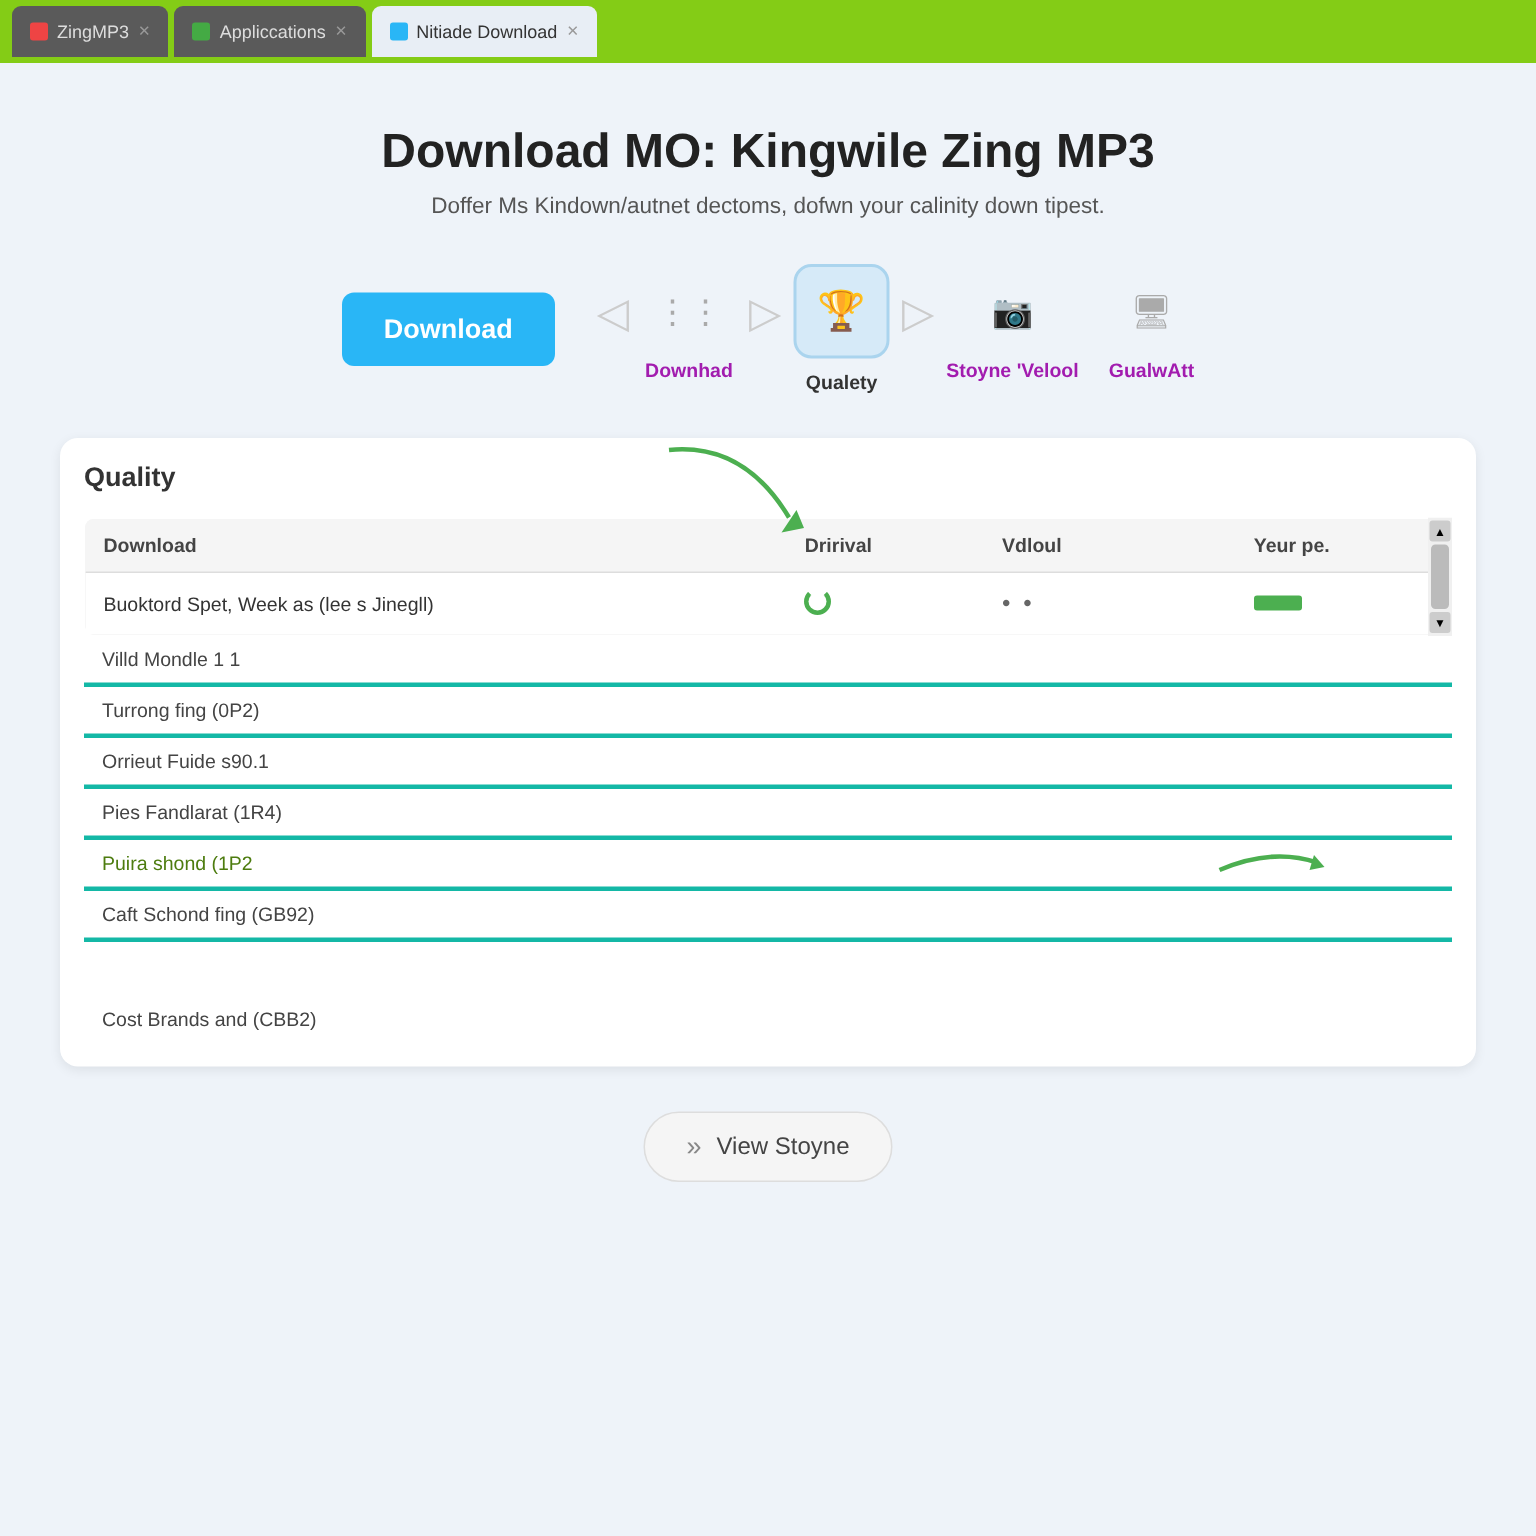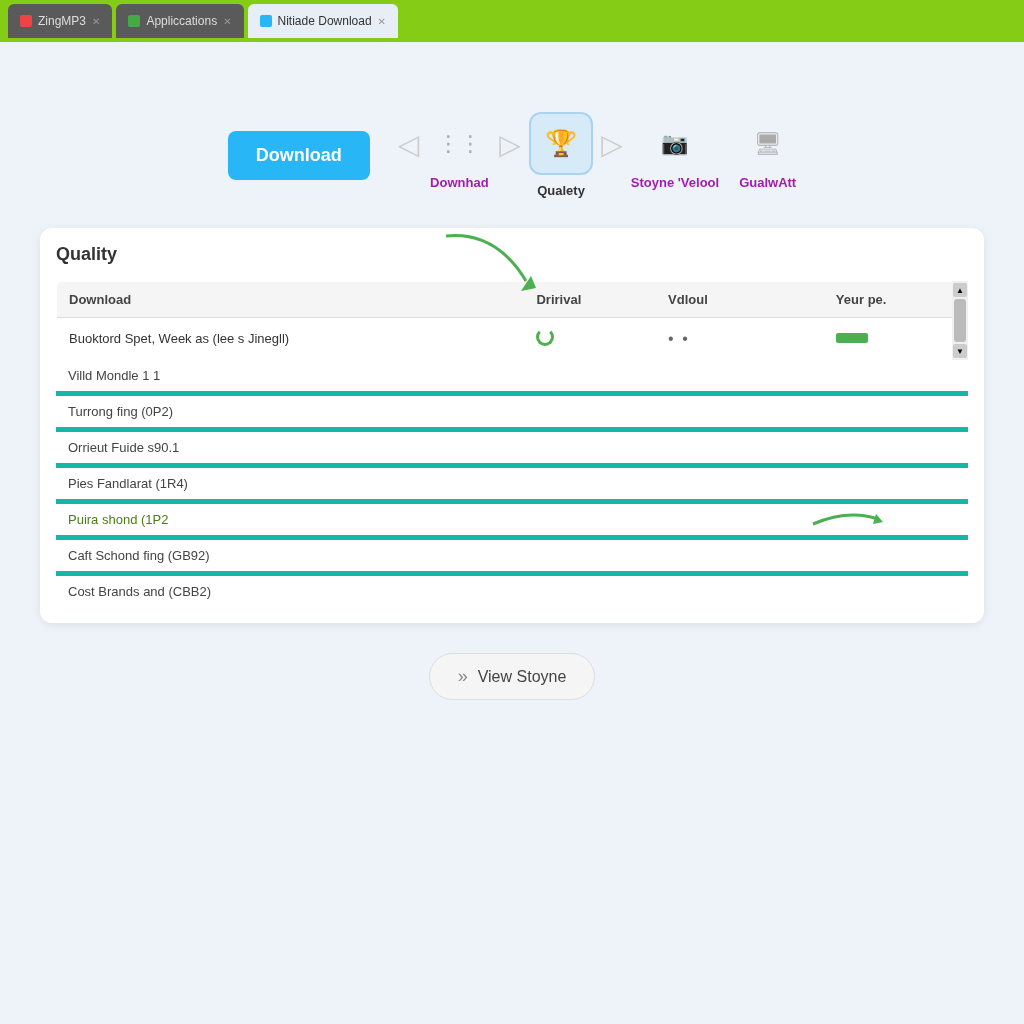--- a/index.html
+++ b/index.html
@@ -187,24 +187,24 @@
     }
 
     
     .list-items {
       margin-top: 0;
     }
     .list-item {
       padding: 8px 12px;
       font-size: 13px;
       color: #444;
-      border-bottom: 5px solid #14b8a6;
+      border-bottom: 3px solid #14b8a6;
       position: relative;
     }
-    .list-item:last-child { border-bottom: none; }
+    .list-item:last-child { border-bottom: none; margin-top: 36px; }
     .list-item.highlighted {
       color: #4d7c0f;
     }
 
     
     .table-wrapper {
       position: relative;
       overflow: hidden;
     }
     .scrollbar-track {
@@ -277,20 +277,24 @@
   </div>
   <div class="browser-tab active">
     <span style="width:12px;height:12px;background:#29b6f6;border-radius:2px;display:inline-block;"></span>
     <span>Nitiade Download</span>
     <span class="tab-close">✕</span>
   </div>
 </div>
 
 <div class="main-content">
 
+  <div class="page-header">
+    <h1 class="page-title">Download MO: Kingwile Zing MP3</h1>
+    <p class="page-subtitle">Doffer Ms Kindown/autnet dectoms, dofwn your calinity down tipest.</p>
+  </div>
 
   <div class="nav-steps">
     <button class="download-btn">Download</button>
 
     <span class="step-arrow">◁</span>
 
     <div class="step-item">
       <div class="step-box">
         <span class="icon-share">⋮⋮</span>
       </div>

